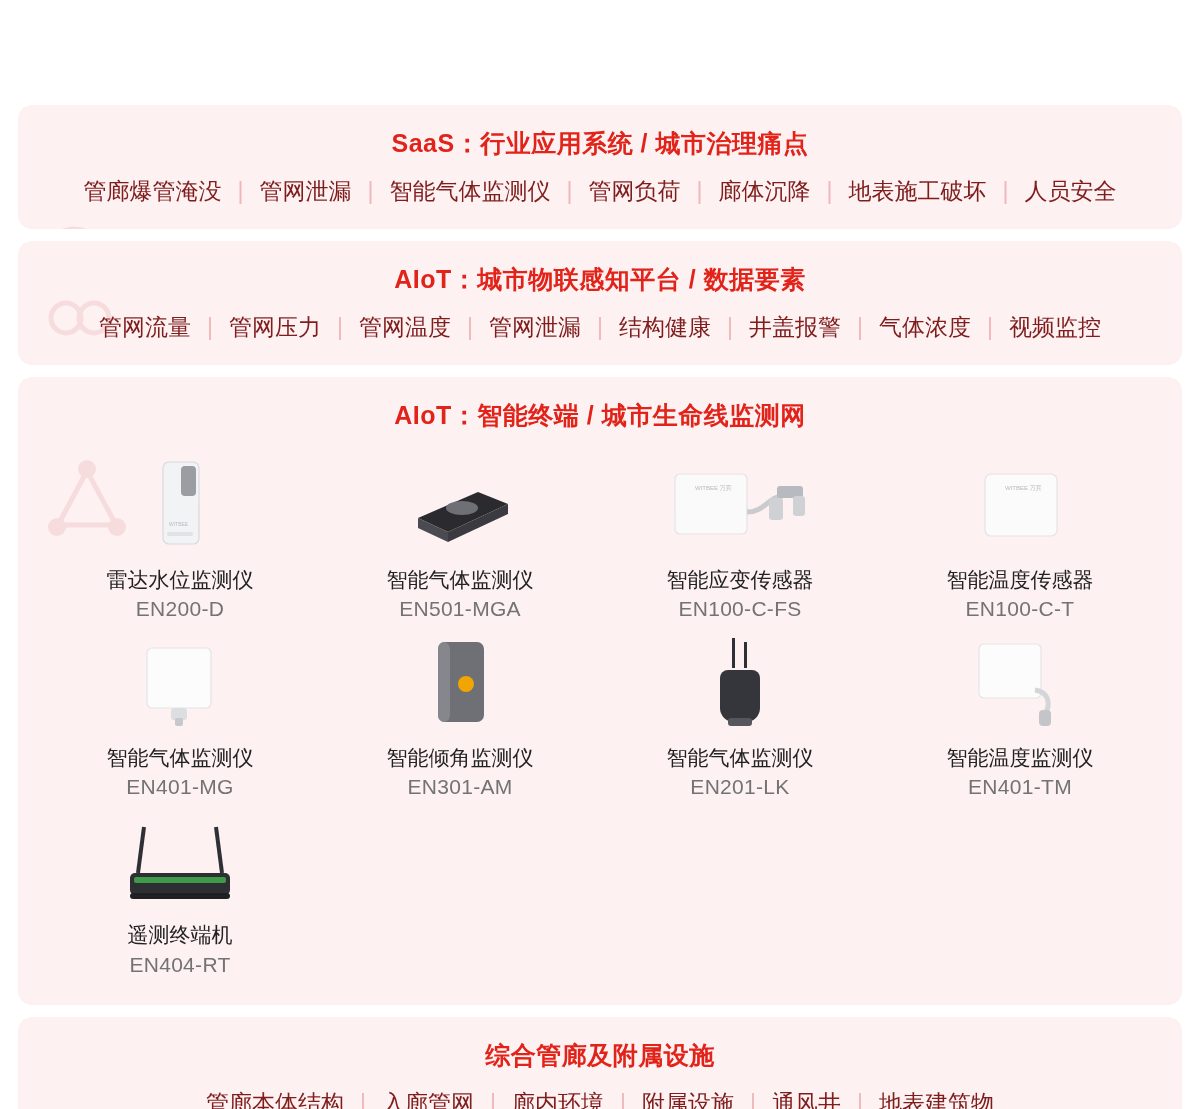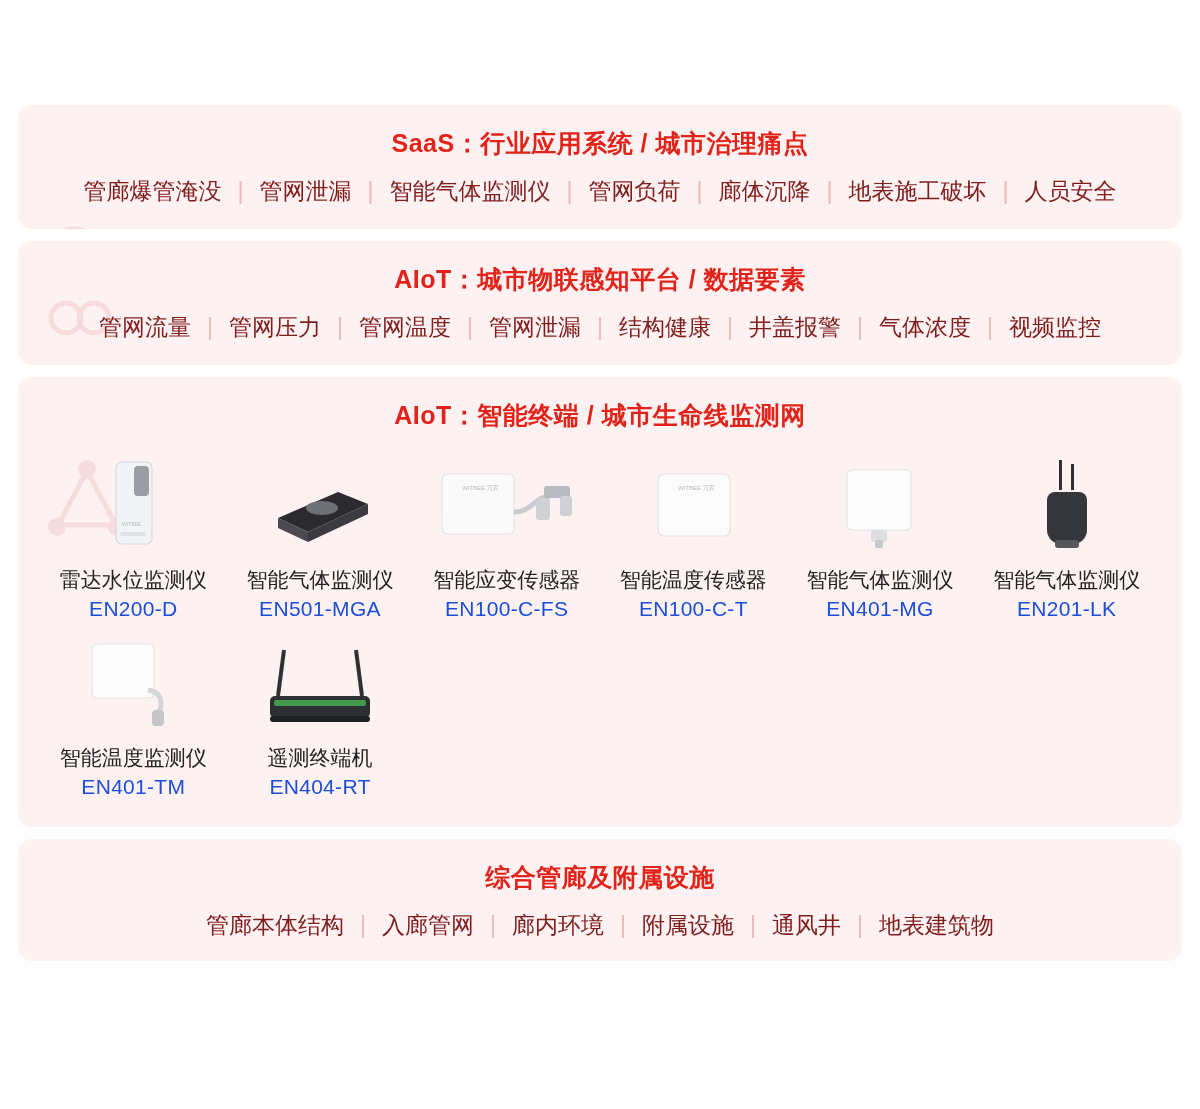--- a/index.html
+++ b/index.html
@@ -73,21 +73,21 @@
   .wm-saas { top: 118px; }
   .wm-daas { top: 40px; }
   .wm-aiot { top: 78px; }
 
   
   .aiot {
     padding-bottom: 16px;
   }
   .device-grid {
     display: grid;
-    grid-template-columns: repeat(6, 1fr);
+    grid-template-columns: repeat(4, 1fr);
     row-gap: 6px;
     padding: 18px 22px 10px 22px;
     position: relative;
     z-index: 2;
   }
   .device {
     display: flex;
     flex-direction: column;
     align-items: center;
     justify-content: flex-end;
@@ -100,21 +100,21 @@
     margin-bottom: 10px;
   }
   .device-name {
     font-size: 21px;
     color: #222;
     line-height: 1.35;
     text-align: center;
   }
   .device-model {
     font-size: 21px;
-    color: #1d4ed8;
+    color: #737373;
     line-height: 1.4;
     text-align: center;
     letter-spacing: 0.3px;
   }
 
   
   .bottom .band-title { }
   .bottom .chips { padding-bottom: 20px; }
 
   svg { display: block; }
@@ -261,20 +261,31 @@
             <rect x="22" y="14" width="64" height="60" rx="5" fill="#fcfcfc" stroke="#e3e4e6" stroke-width="1.2"></rect>
             <rect x="46" y="74" width="16" height="12" rx="3" fill="#dcdee1"></rect>
             <rect x="50" y="84" width="8" height="8" rx="2" fill="#c6c8cc"></rect>
           </svg>
         </div>
         <div class="device-name">智能气体监测仪</div>
         <div class="device-model">EN401-MG</div>
       </div>
 
 
+      <div class="device">
+        <div class="device-img">
+          <svg width="80" height="100" viewBox="0 0 80 100">
+            <rect x="18" y="8" width="46" height="80" rx="7" fill="#6e7075"></rect>
+            <rect x="18" y="8" width="12" height="80" rx="7" fill="#85878c"></rect>
+            <circle cx="46" cy="50" r="8" fill="#f0a500"></circle>
+          </svg>
+        </div>
+        <div class="device-name">智能倾角监测仪</div>
+        <div class="device-model">EN301-AM</div>
+      </div>
 
 
 
       <div class="device">
         <div class="device-img">
           <svg width="80" height="100" viewBox="0 0 80 100">
             <rect x="32" y="4" width="3" height="30" fill="#2f3035"></rect>
             <rect x="44" y="8" width="3" height="26" fill="#2f3035"></rect>
             <path d="M28 36 h24 a8 8 0 0 1 8 8 v30 a14 14 0 0 1 -14 14 h-12 a14 14 0 0 1 -14 -14 v-30 a8 8 0 0 1 8 -8 z" fill="#35363b"></path>
             <rect x="28" y="84" width="24" height="8" rx="3" fill="#55575c"></rect>

